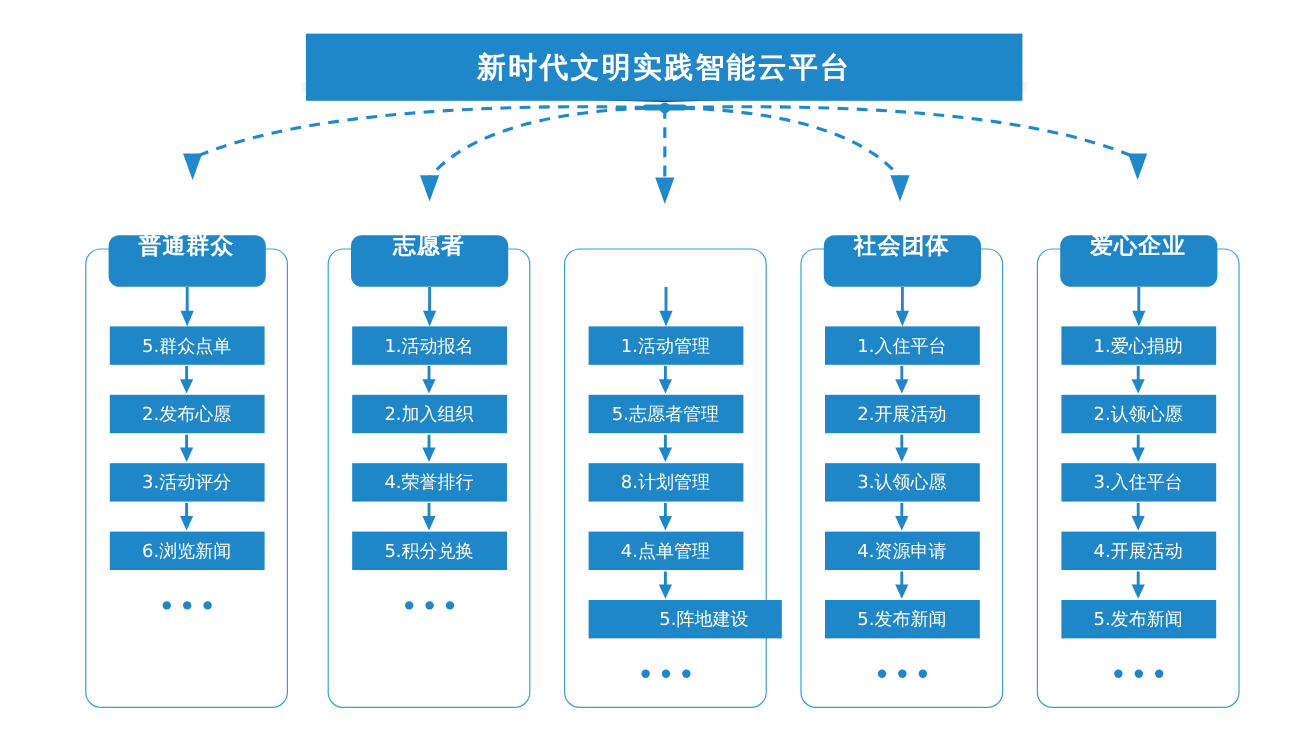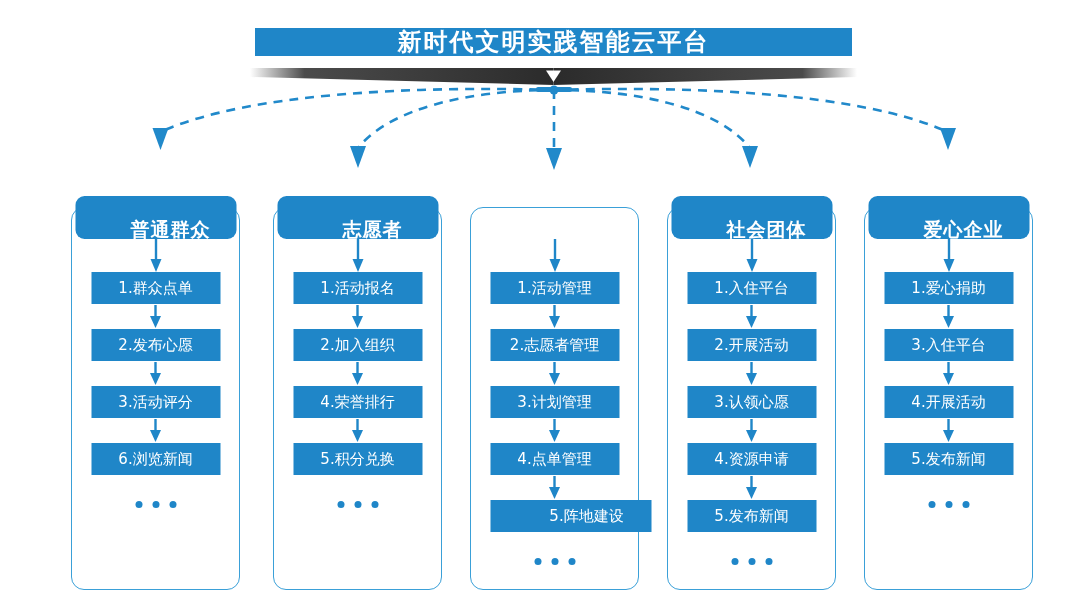--- a/index.html
+++ b/index.html
@@ -20,21 +20,21 @@
     height: 611px;
     background: #ffffff;
   }
 
   
   #title-banner {
     position: absolute;
     left: 255px;
     top: 28px;
     width: 597px;
-    height: 28px;
+    height: 56px;
     background: #1f86c8;
     display: flex;
     align-items: center;
     justify-content: center;
     z-index: 5;
   }
   #title-text {
     color: #ffffff;
     font-size: 24px;
     font-weight: bold;
@@ -77,24 +77,23 @@
   .col-head {
     position: absolute;
     left: 50%;
     transform: translateX(-50%);
     top: -12px;
     width: 131px;
     height: 43px;
     background: #1f86c8;
     border-radius: 9px;
     display: flex;
-    align-items: flex-end;
+    align-items: flex-start;
     justify-content: center;
     z-index: 3;
-    padding-left: 30px;
   }
   .col-head-label {
     color: #ffffff;
     font-size: 19px;
     font-weight: bold;
     letter-spacing: 1px;
     line-height: 1;
     white-space: nowrap;
   }
   .items {
@@ -200,21 +199,21 @@
   <div class="column" style="left:71px;">
     <div class="col-head">
       <span class="col-head-label">普通群众</span>
     </div>
     <svg class="head-arrow" viewBox="0 0 12 33">
       <line x1="6" y1="0" x2="6" y2="22" stroke="#1f86c8" stroke-width="2.4"></line>
       <path d="M0.5,20 L11.5,20 L6,33 Z" fill="#1f86c8"></path>
     </svg>
     <div class="items">
       <div class="item">
-        <span class="item-label">1.群众点单</span>
+        <span class="item-label">5.群众点单</span>
         <svg class="item-arrow" viewBox="0 0 12 23">
           <line x1="6" y1="0" x2="6" y2="13" stroke="#1f86c8" stroke-width="2.4"></line>
           <path d="M0.5,11 L11.5,11 L6,23 Z" fill="#1f86c8"></path>
         </svg>
       </div>
       <div class="item">
         <span class="item-label">2.发布心愿</span>
         <svg class="item-arrow" viewBox="0 0 12 23">
           <line x1="6" y1="0" x2="6" y2="13" stroke="#1f86c8" stroke-width="2.4"></line>
           <path d="M0.5,11 L11.5,11 L6,23 Z" fill="#1f86c8"></path>
@@ -286,28 +285,28 @@
     </svg>
     <div class="items">
       <div class="item">
         <span class="item-label">1.活动管理</span>
         <svg class="item-arrow" viewBox="0 0 12 23">
           <line x1="6" y1="0" x2="6" y2="13" stroke="#1f86c8" stroke-width="2.4"></line>
           <path d="M0.5,11 L11.5,11 L6,23 Z" fill="#1f86c8"></path>
         </svg>
       </div>
       <div class="item">
-        <span class="item-label">2.志愿者管理</span>
-        <svg class="item-arrow" viewBox="0 0 12 23">
-          <line x1="6" y1="0" x2="6" y2="13" stroke="#1f86c8" stroke-width="2.4"></line>
-          <path d="M0.5,11 L11.5,11 L6,23 Z" fill="#1f86c8"></path>
-        </svg>
-      </div>
-      <div class="item">
-        <span class="item-label">3.计划管理</span>
+        <span class="item-label">5.志愿者管理</span>
+        <svg class="item-arrow" viewBox="0 0 12 23">
+          <line x1="6" y1="0" x2="6" y2="13" stroke="#1f86c8" stroke-width="2.4"></line>
+          <path d="M0.5,11 L11.5,11 L6,23 Z" fill="#1f86c8"></path>
+        </svg>
+      </div>
+      <div class="item">
+        <span class="item-label">8.计划管理</span>
         <svg class="item-arrow" viewBox="0 0 12 23">
           <line x1="6" y1="0" x2="6" y2="13" stroke="#1f86c8" stroke-width="2.4"></line>
           <path d="M0.5,11 L11.5,11 L6,23 Z" fill="#1f86c8"></path>
         </svg>
       </div>
       <div class="item">
         <span class="item-label">4.点单管理</span>
         <svg class="item-arrow" viewBox="0 0 12 23">
           <line x1="6" y1="0" x2="6" y2="13" stroke="#1f86c8" stroke-width="2.4"></line>
           <path d="M0.5,11 L11.5,11 L6,23 Z" fill="#1f86c8"></path>
@@ -382,20 +381,27 @@
     </svg>
     <div class="items">
       <div class="item">
         <span class="item-label">1.爱心捐助</span>
         <svg class="item-arrow" viewBox="0 0 12 23">
           <line x1="6" y1="0" x2="6" y2="13" stroke="#1f86c8" stroke-width="2.4"></line>
           <path d="M0.5,11 L11.5,11 L6,23 Z" fill="#1f86c8"></path>
         </svg>
       </div>
       <div class="item">
+        <span class="item-label">2.认领心愿</span>
+        <svg class="item-arrow" viewBox="0 0 12 23">
+          <line x1="6" y1="0" x2="6" y2="13" stroke="#1f86c8" stroke-width="2.4"></line>
+          <path d="M0.5,11 L11.5,11 L6,23 Z" fill="#1f86c8"></path>
+        </svg>
+      </div>
+      <div class="item">
         <span class="item-label">3.入住平台</span>
         <svg class="item-arrow" viewBox="0 0 12 23">
           <line x1="6" y1="0" x2="6" y2="13" stroke="#1f86c8" stroke-width="2.4"></line>
           <path d="M0.5,11 L11.5,11 L6,23 Z" fill="#1f86c8"></path>
         </svg>
       </div>
       <div class="item">
         <span class="item-label">4.开展活动</span>
         <svg class="item-arrow" viewBox="0 0 12 23">
           <line x1="6" y1="0" x2="6" y2="13" stroke="#1f86c8" stroke-width="2.4"></line>

